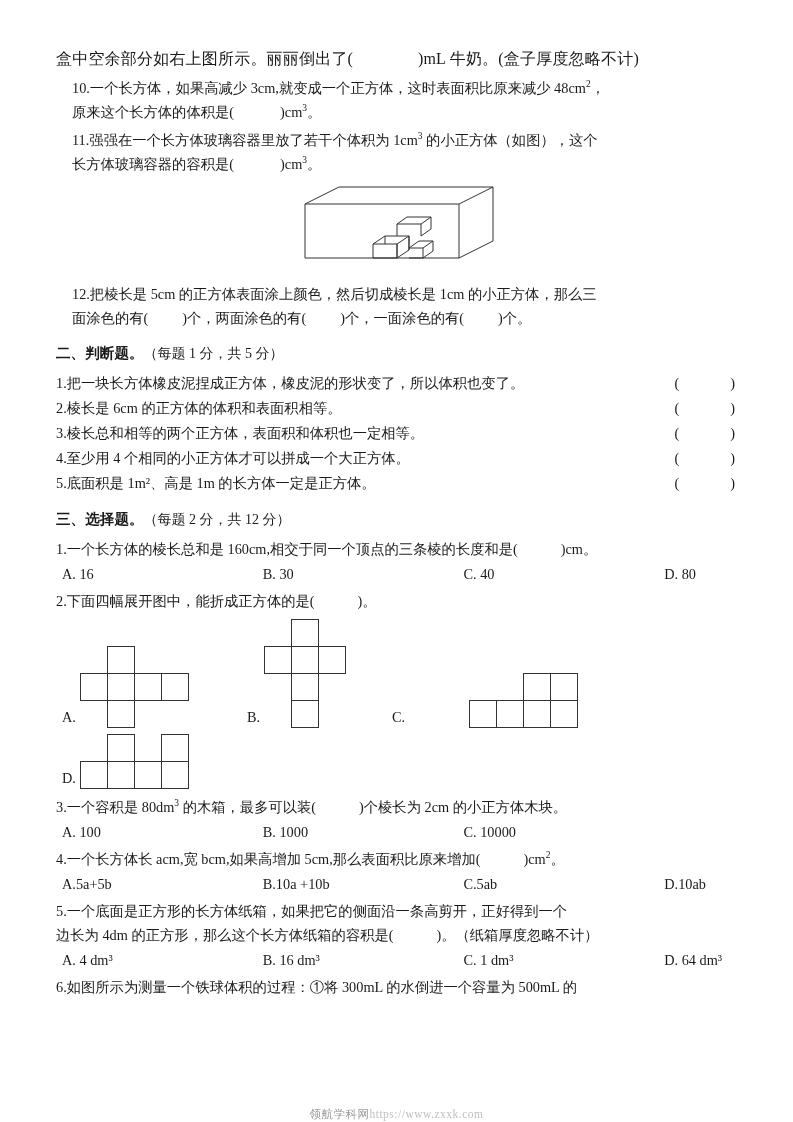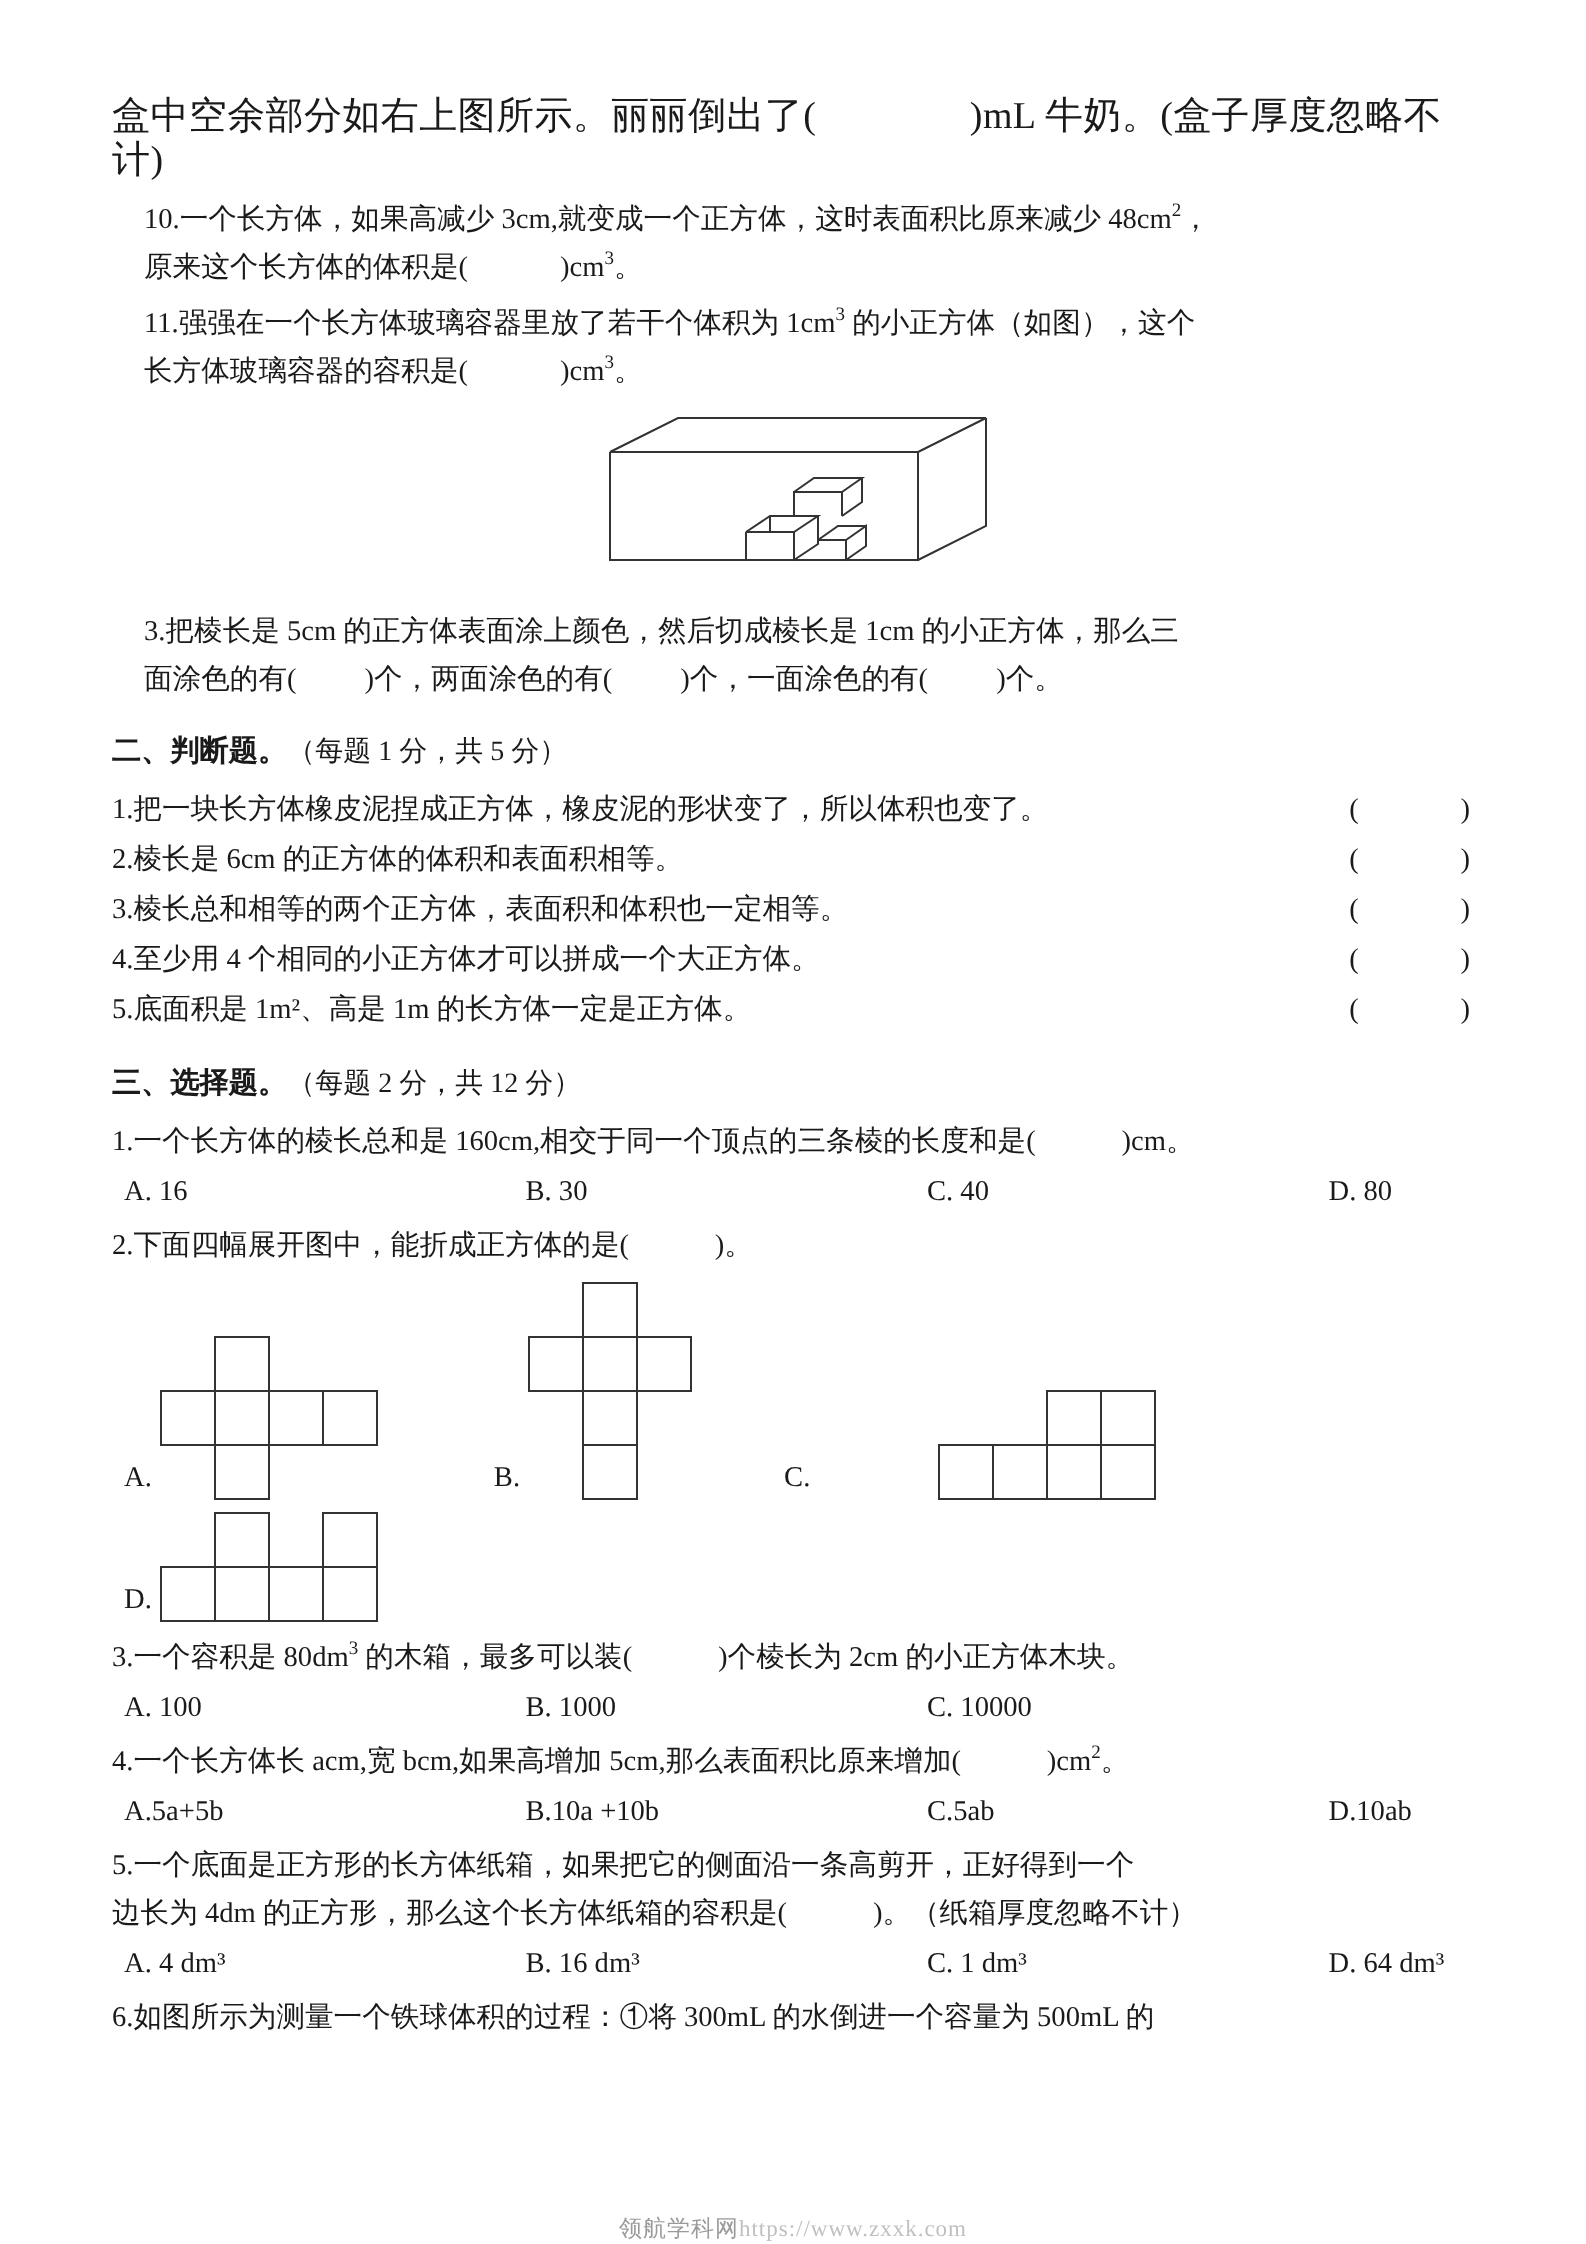--- a/index.html
+++ b/index.html
@@ -16,21 +16,21 @@
     overflow: hidden;
   }
   .page {
     position: relative;
     width: 793px;
     height: 1122px;
     box-sizing: border-box;
     padding: 48px 56px 10px 56px;
   }
   .line {
-    font-size: 19px;
+    font-size: 16px;
     line-height: 22px;
     margin: 0 0 6px 0;
     letter-spacing: 0.2px;
   }
   .q {
     font-size: 14.3px;
     line-height: 24px;
     margin: 0 0 4px 16px;
     text-align: justify;
   }
@@ -148,21 +148,21 @@
         <polyline points="110,54 110,42 134,42 134,54"></polyline>
         <polyline points="110,42 120,35 144,35 134,42"></polyline>
         <polyline points="134,54 144,47 144,35"></polyline>
         <line x1="122" y1="54" x2="122" y2="68"></line>
         <line x1="98" y1="54" x2="98" y2="62"></line>
       </g>
     </svg>
   </div>
 
   <p class="q">
-    <span>3.把棱长是 5cm 的正方体表面涂上颜色，然后切成棱长是 1cm 的小正方体，那么三</span><br>
+    <span>12.把棱长是 5cm 的正方体表面涂上颜色，然后切成棱长是 1cm 的小正方体，那么三</span><br>
     <span>面涂色的有(</span><span class="blank-sm"></span><span>)个，两面涂色的有(</span><span class="blank-sm"></span><span>)个，一面涂色的有(</span><span class="blank-sm"></span><span>)个。</span>
   </p>
 
   <p class="section-title">
     <span>二、判断题。</span><span class="sub">（每题 1 分，共 5 分）</span>
   </p>
 
   <div class="tf-row">
     <span class="txt">1.把一块长方体橡皮泥捏成正方体，橡皮泥的形状变了，所以体积也变了。</span>
     <span class="dots"></span>

